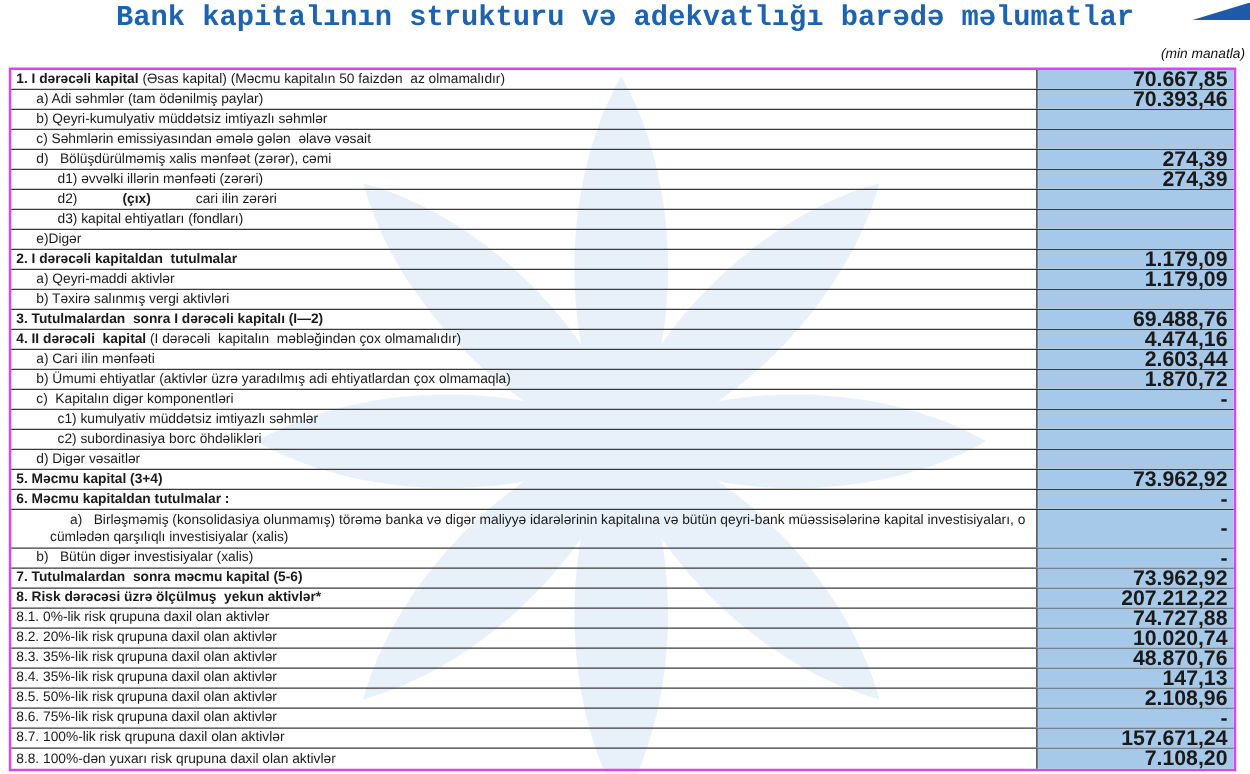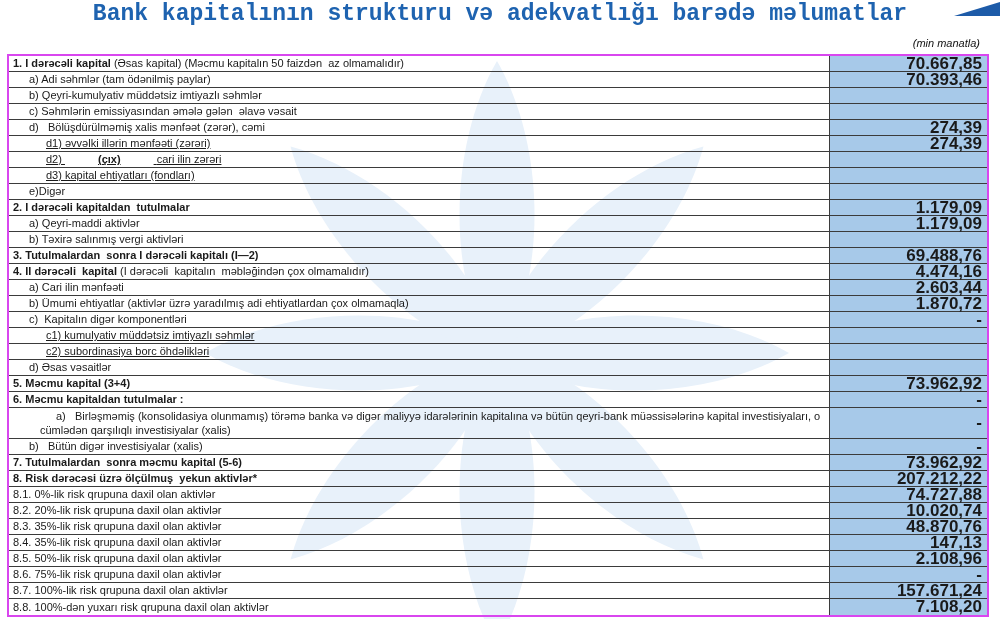--- a/index.html
+++ b/index.html
@@ -11,41 +11,41 @@
   .page-title{
     position:absolute;top:1px;left:0;width:1000px;text-align:center;z-index:2;
     font-family:Liberation Mono, monospace;font-weight:bold;font-size:23px;color:#1e63b0;
     letter-spacing:0px;
   }
   .corner-triangle{
     position:absolute;top:2px;right:0;width:46px;height:14px;z-index:2;
     background:#1d5ba8;clip-path:polygon(0 100%,100% 0,100% 100%);
   }
   .unit-note{
-    position:absolute;top:37px;right:20px;z-index:2;
+    position:absolute;top:37px;right:4px;z-index:2;
     font-style:italic;font-size:11px;color:#111;
   }
   .cap-table{
     position:absolute;left:7px;top:54px;width:982px;z-index:1;
     border:2px solid #d946ef;box-sizing:border-box;background:transparent;
   }
   .row{
     display:flex;align-items:stretch;height:16px;box-sizing:border-box;
     border-bottom:1px solid #3b3b3b;
   }
   .row:last-child{border-bottom:none;}
   .row.tall{height:31px;}
   .lab{
     flex:1;display:flex;align-items:center;box-sizing:border-box;
     font-size:11px;line-height:13px;padding-left:4px;padding-right:4px;
     white-space:pre-wrap;overflow:hidden;
   }
   .row.tall .lab{display:block;padding-top:1px;line-height:14px;margin-left:27px;}
   .lab.ind1{text-indent:16px;}
-  .lab.ind2{text-indent:33px;text-decoration:underline;}
+  .lab.ind2{text-indent:33px;}
   .lab .b{font-weight:bold;}
   .val{
     width:158px;flex:0 0 158px;box-sizing:border-box;
     background:#a7c9e9;border-left:1px solid #3b3b3b;
     display:flex;align-items:center;justify-content:flex-end;
     font-size:17px;font-weight:bold;padding-right:5px;
   }
 </style>
 </head>
 <body>
@@ -143,21 +143,21 @@
       </div>
       <div class="row">
         <div class="lab ind2"><span>c1) kumulyativ müddətsiz imtiyazlı səhmlər</span></div>
         <div class="val"></div>
       </div>
       <div class="row">
         <div class="lab ind2"><span>c2) subordinasiya borc öhdəlikləri</span></div>
         <div class="val"></div>
       </div>
       <div class="row">
-        <div class="lab ind1"><span>d) Əsas vəsaitlər</span></div>
+        <div class="lab ind1"><span>d) Digər vəsaitlər</span></div>
         <div class="val"></div>
       </div>
       <div class="row">
         <div class="lab ind0"><span class="b">5. Məcmu kapital (3+4)</span></div>
         <div class="val">73.962,92</div>
       </div>
       <div class="row">
         <div class="lab ind0"><span class="b">6. Məcmu kapitaldan tutulmalar :</span></div>
         <div class="val">-</div>
       </div>

